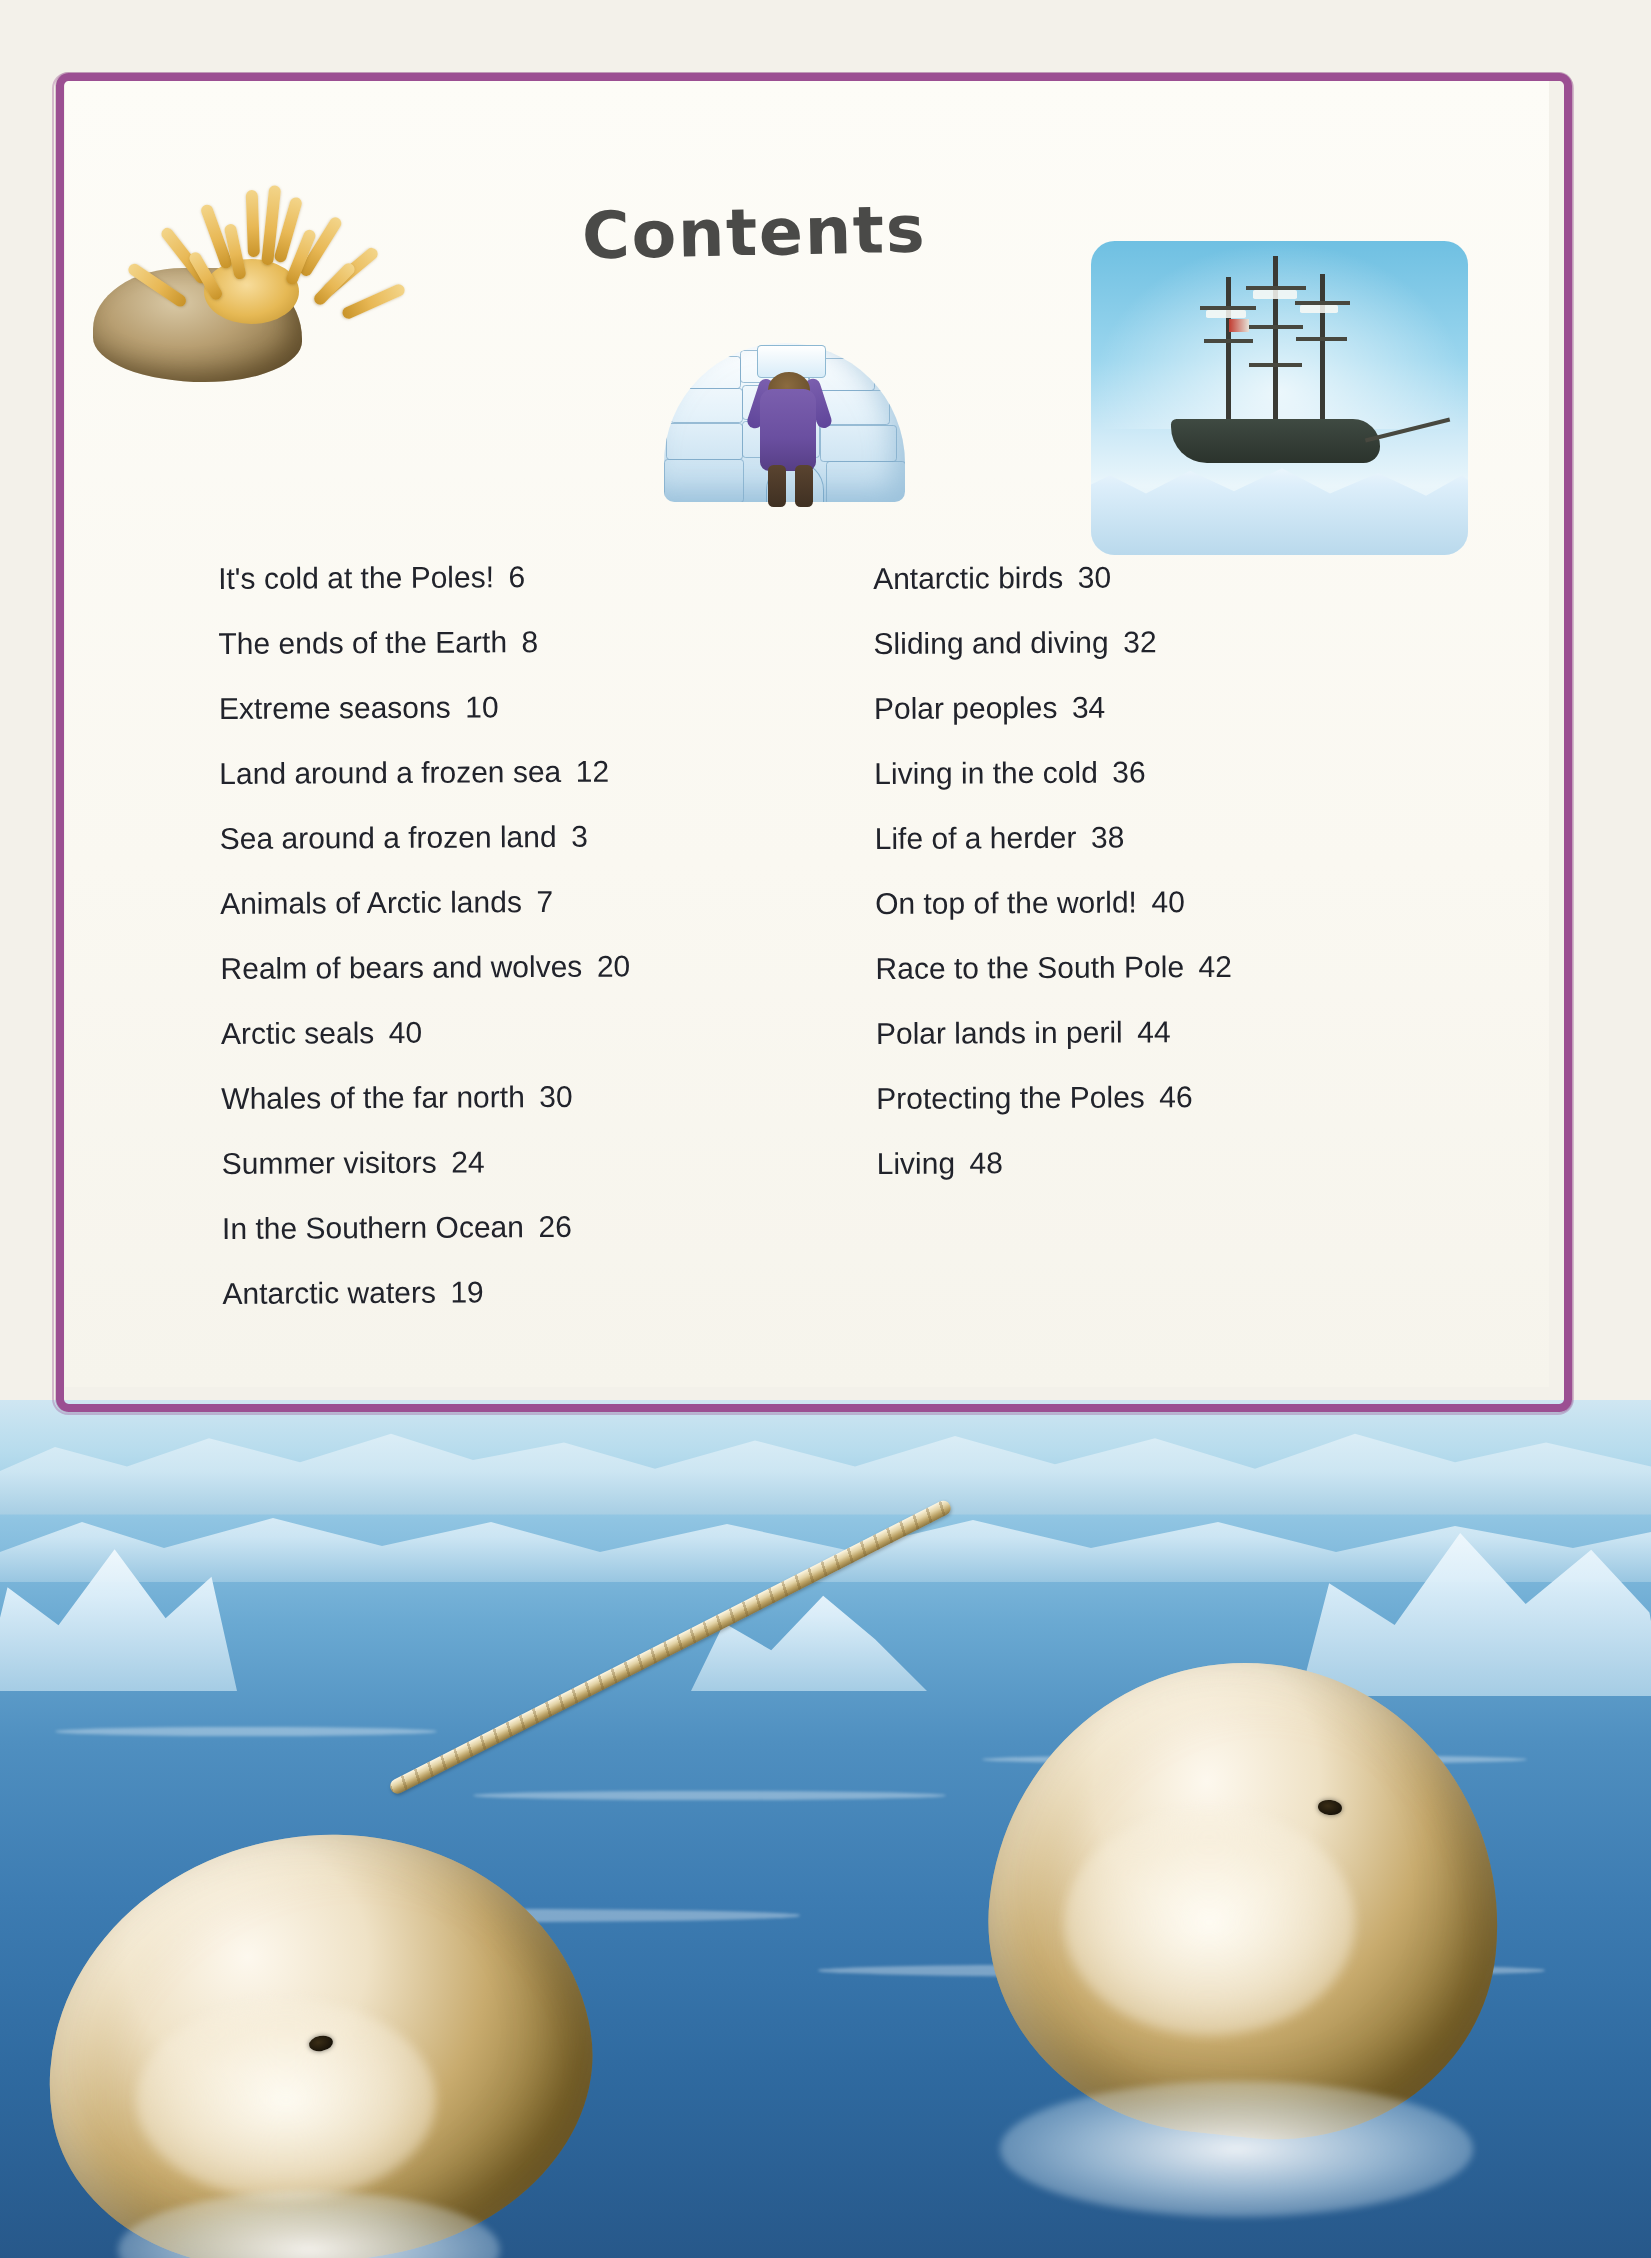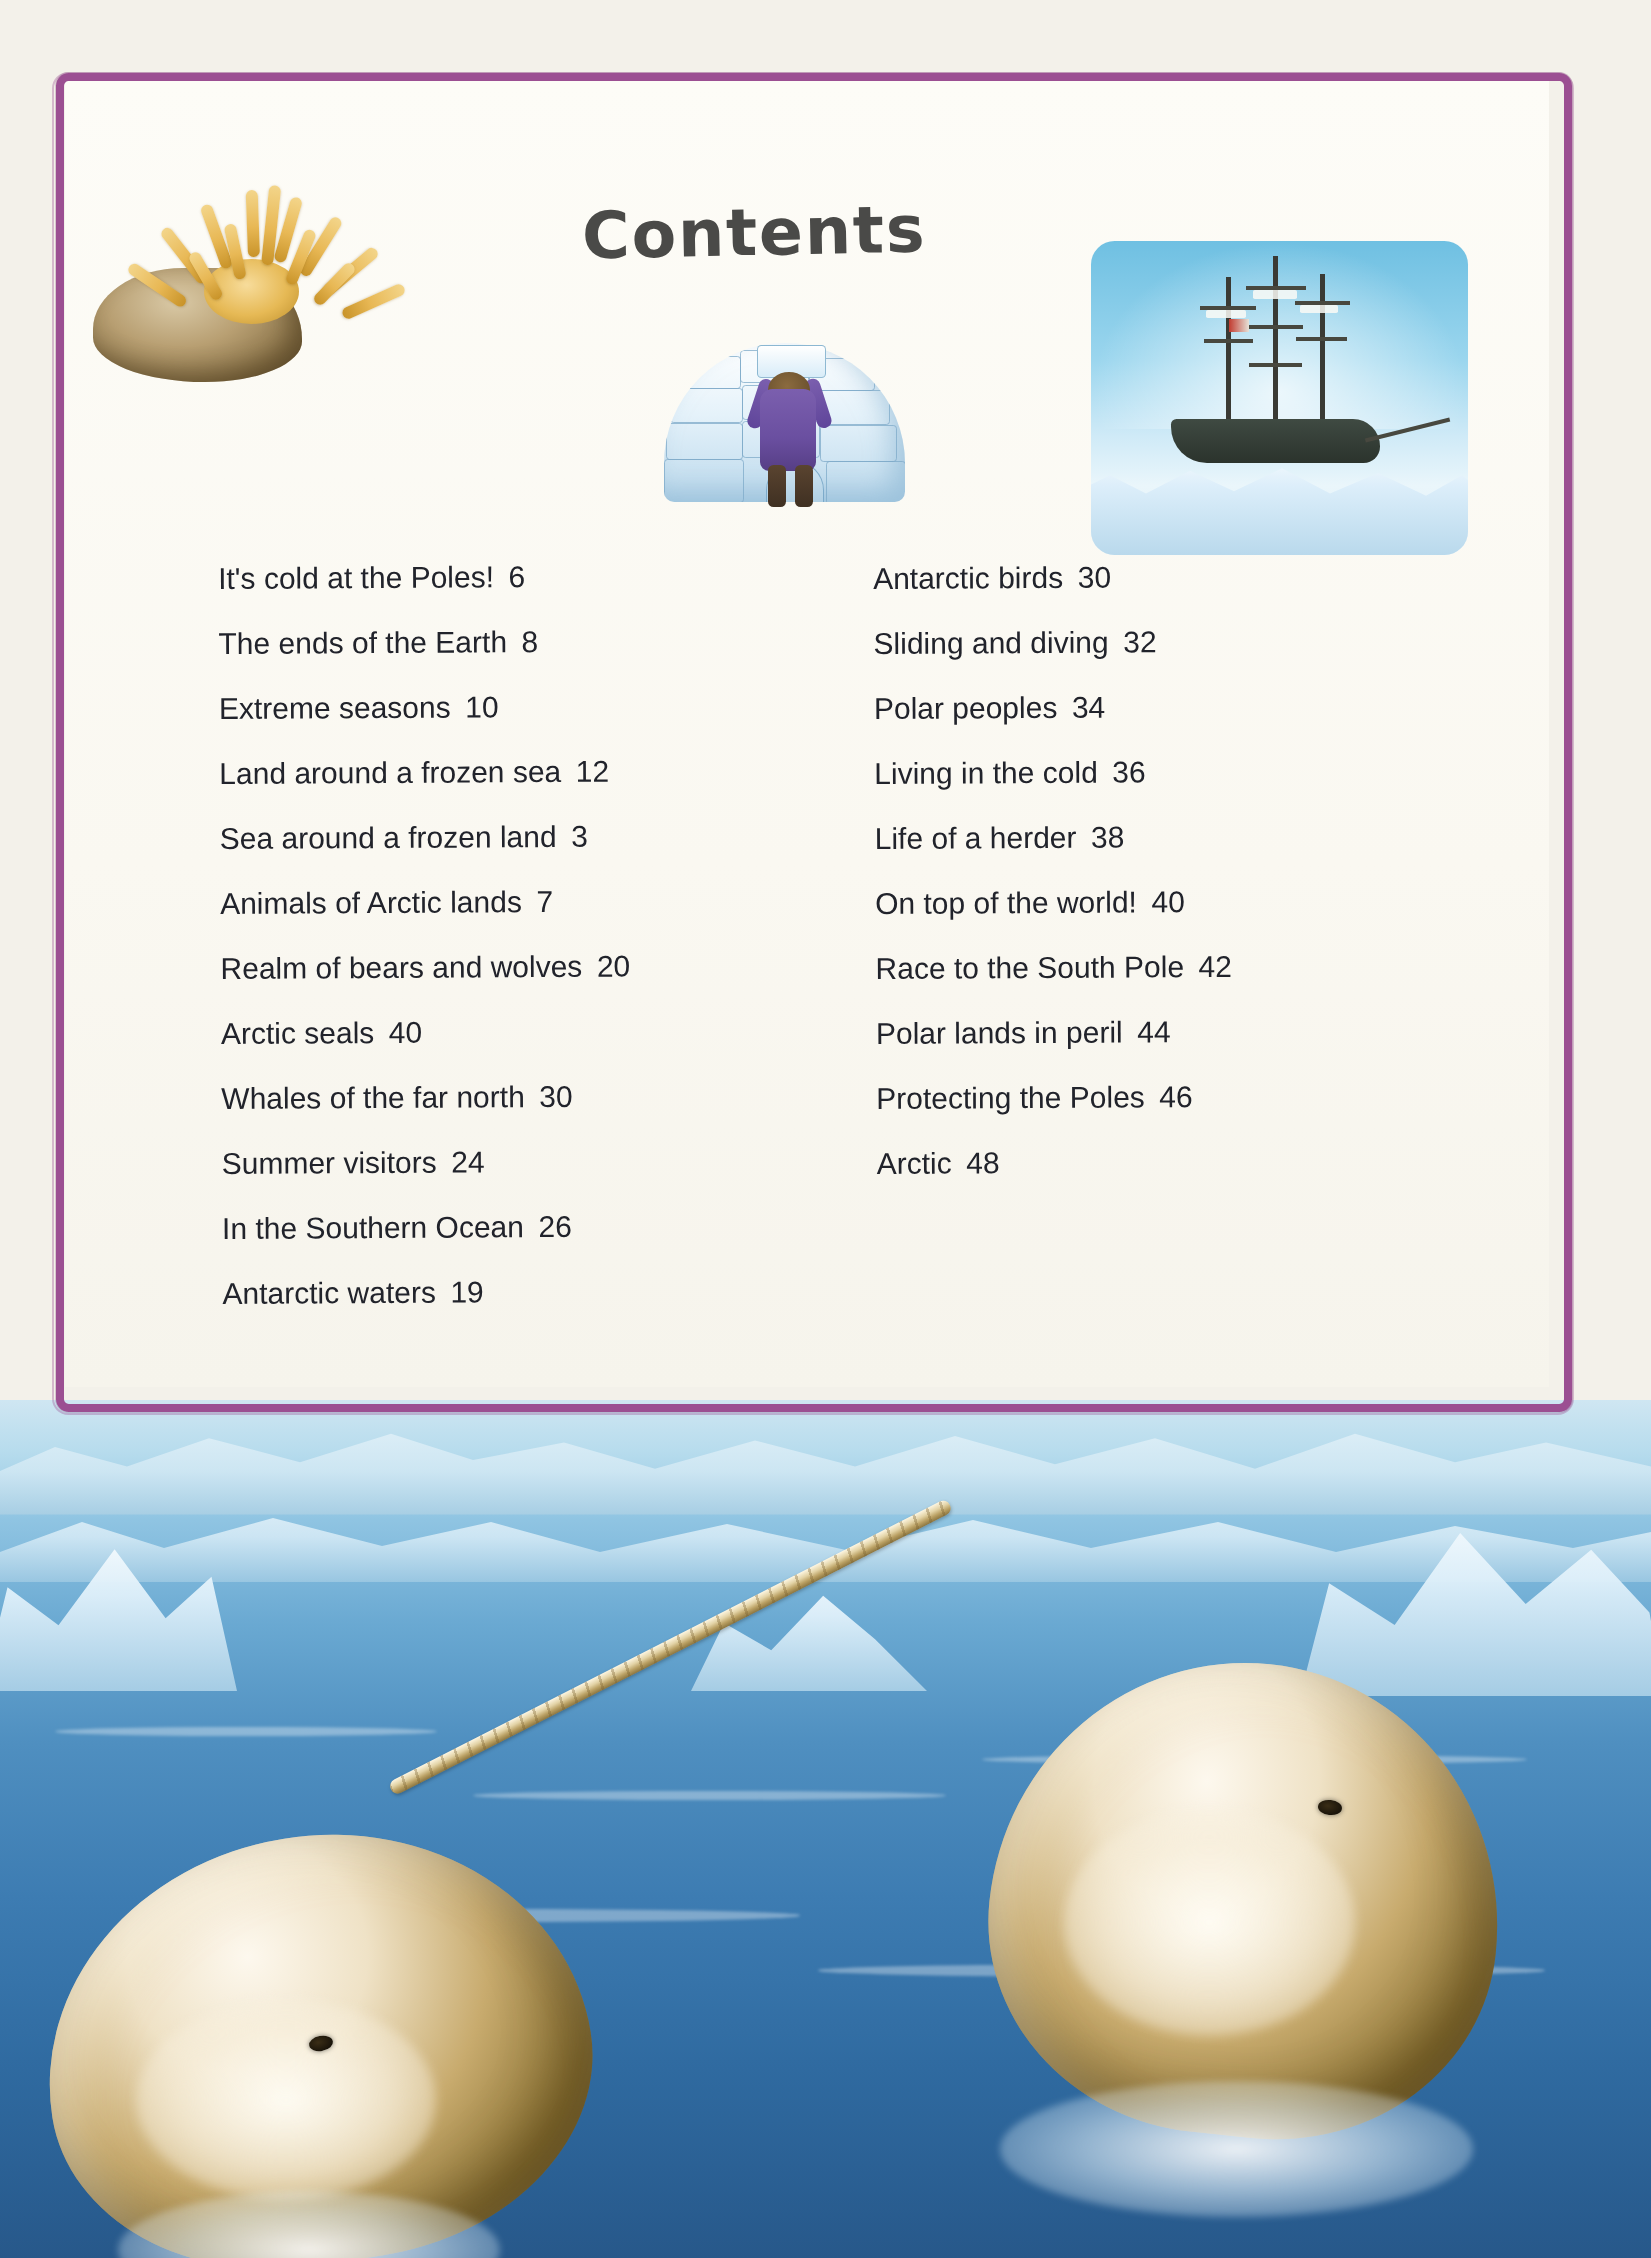--- a/index.html
+++ b/index.html
@@ -475,19 +475,19 @@
     </div>
     <div class="toc-item">
       <span class="toc-title">Polar lands in peril</span>
       <span class="toc-page">44</span>
     </div>
     <div class="toc-item">
       <span class="toc-title">Protecting the Poles</span>
       <span class="toc-page">46</span>
     </div>
     <div class="toc-item">
-      <span class="toc-title">Arctic</span>
+      <span class="toc-title">Living</span>
       <span class="toc-page">48</span>
     </div>
   </div>
 
 </div>
 
 
 </body></html>

